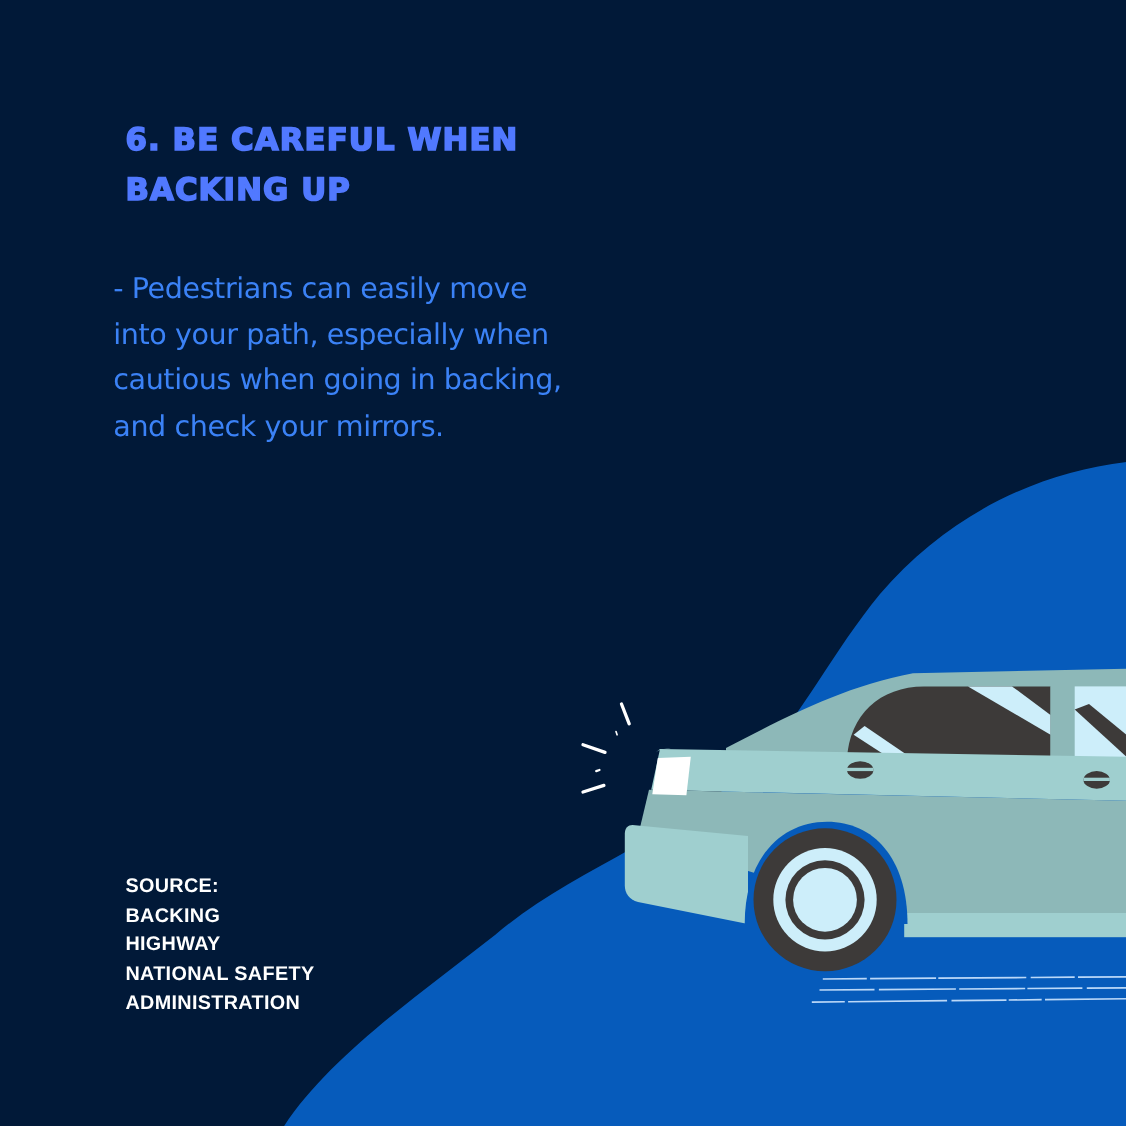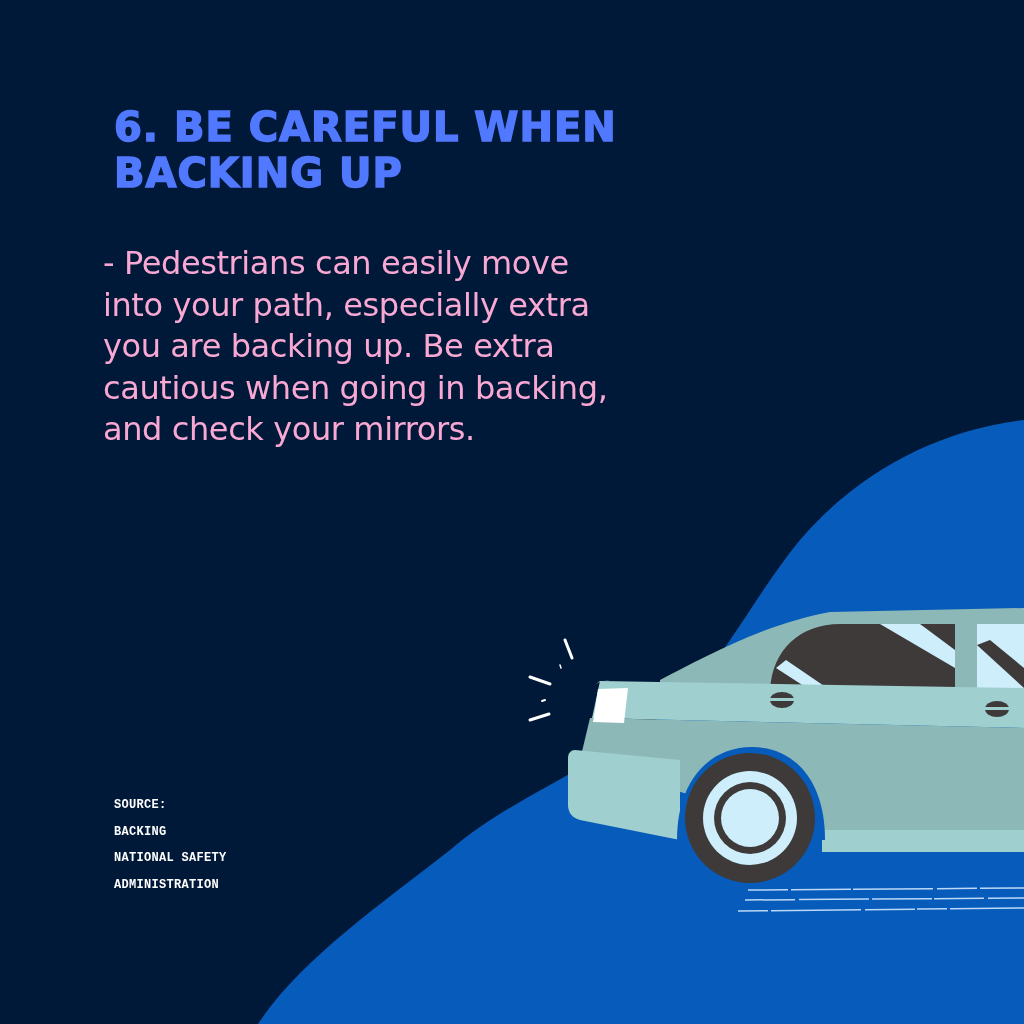--- a/index.html
+++ b/index.html
@@ -1,22 +1,22 @@
 <!DOCTYPE html>
 <html><head>
 <meta charset="utf-8">
 <style>
   html, body { margin:0; padding:0; }
   body { width:1024px; height:1024px; overflow:hidden; background:#011938; position:relative; font-family:"DejaVu Sans", sans-serif; }
   .bg-svg { position:absolute; left:0; top:0; width:1024px; height:1024px; }
-  .title { position:absolute; left:114px; top:104px; margin:0; color:#5179ff; font-family:"DejaVu Sans", sans-serif; font-weight:900; font-size:40px; line-height:46px; letter-spacing:1px; text-transform:uppercase; -webkit-text-stroke:1.5px #5179ff; }
+  .title { position:absolute; left:114px; top:104px; margin:0; color:#5179ff; font-family:"DejaVu Sans", sans-serif; font-weight:900; font-size:28px; line-height:46px; letter-spacing:1px; text-transform:uppercase; -webkit-text-stroke:1.5px #5179ff; }
   .title span { display:block; }
-  .body-text { position:absolute; left:103px; top:243px; width:500px; margin:0; color:#f9a8d4; font-family:"DejaVu Sans", sans-serif; font-size:32px; line-height:41.5px; letter-spacing:-0.4px; }
+  .body-text { position:absolute; left:103px; top:243px; width:500px; margin:0; color:#3b82f6; font-family:"DejaVu Sans", sans-serif; font-size:26px; line-height:41.5px; letter-spacing:-0.4px; }
   .body-text span { display:block; white-space:nowrap; }
-  .source { position:absolute; left:114px; top:792px; color:#ffffff; font-family:Liberation Mono, monospace; font-weight:bold; font-size:12px; line-height:26.5px; letter-spacing:0.3px; }
+  .source { position:absolute; left:114px; top:792px; color:#ffffff; font-family:Liberation Sans, sans-serif; font-weight:bold; font-size:18px; line-height:26.5px; letter-spacing:0.3px; }
   .source span { display:block; }
 </style>
 </head>
 <body>
 
 <svg class="bg-svg" viewBox="0 0 1024 1024" xmlns="http://www.w3.org/2000/svg">
 
   <path d="M1024,420 C940,430 860,470 800,540 C755,595 730,650 690,690 C620,760 520,790 450,850 C380,905 300,960 258,1024 L1024,1024 Z" fill="#065bbb"></path>
 
   <g stroke="#ffffff" stroke-linecap="round" fill="none">
@@ -76,24 +76,24 @@
   </g>
 </svg>
 
 <h1 class="title">
   <span>6. BE CAREFUL WHEN</span>
   <span>BACKING UP</span>
 </h1>
 
 <p class="body-text">
   <span>- Pedestrians can easily move</span>
-  <span>into your path, especially extra</span>
-  <span>you are backing up. Be extra</span>
+  <span>into your path, especially when</span>
   <span>cautious when going in backing,</span>
   <span>and check your mirrors.</span>
 </p>
 
 <div class="source">
   <span>SOURCE:</span>
   <span>BACKING</span>
+  <span>HIGHWAY</span>
   <span>NATIONAL SAFETY</span>
   <span>ADMINISTRATION</span>
 </div>
 
 </body></html>

